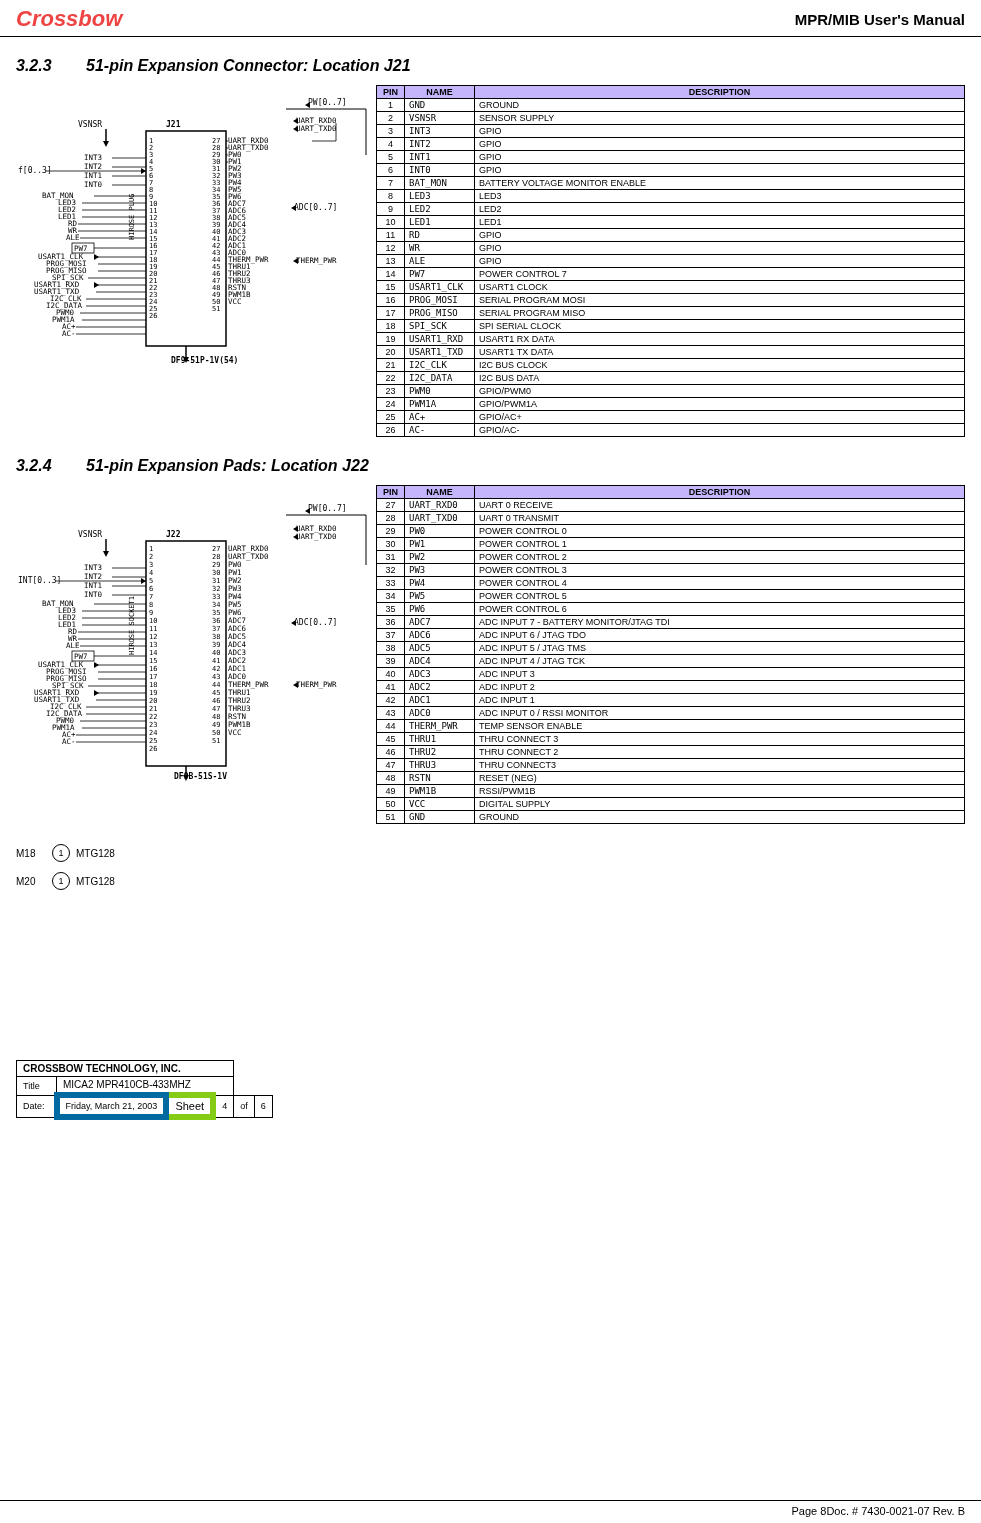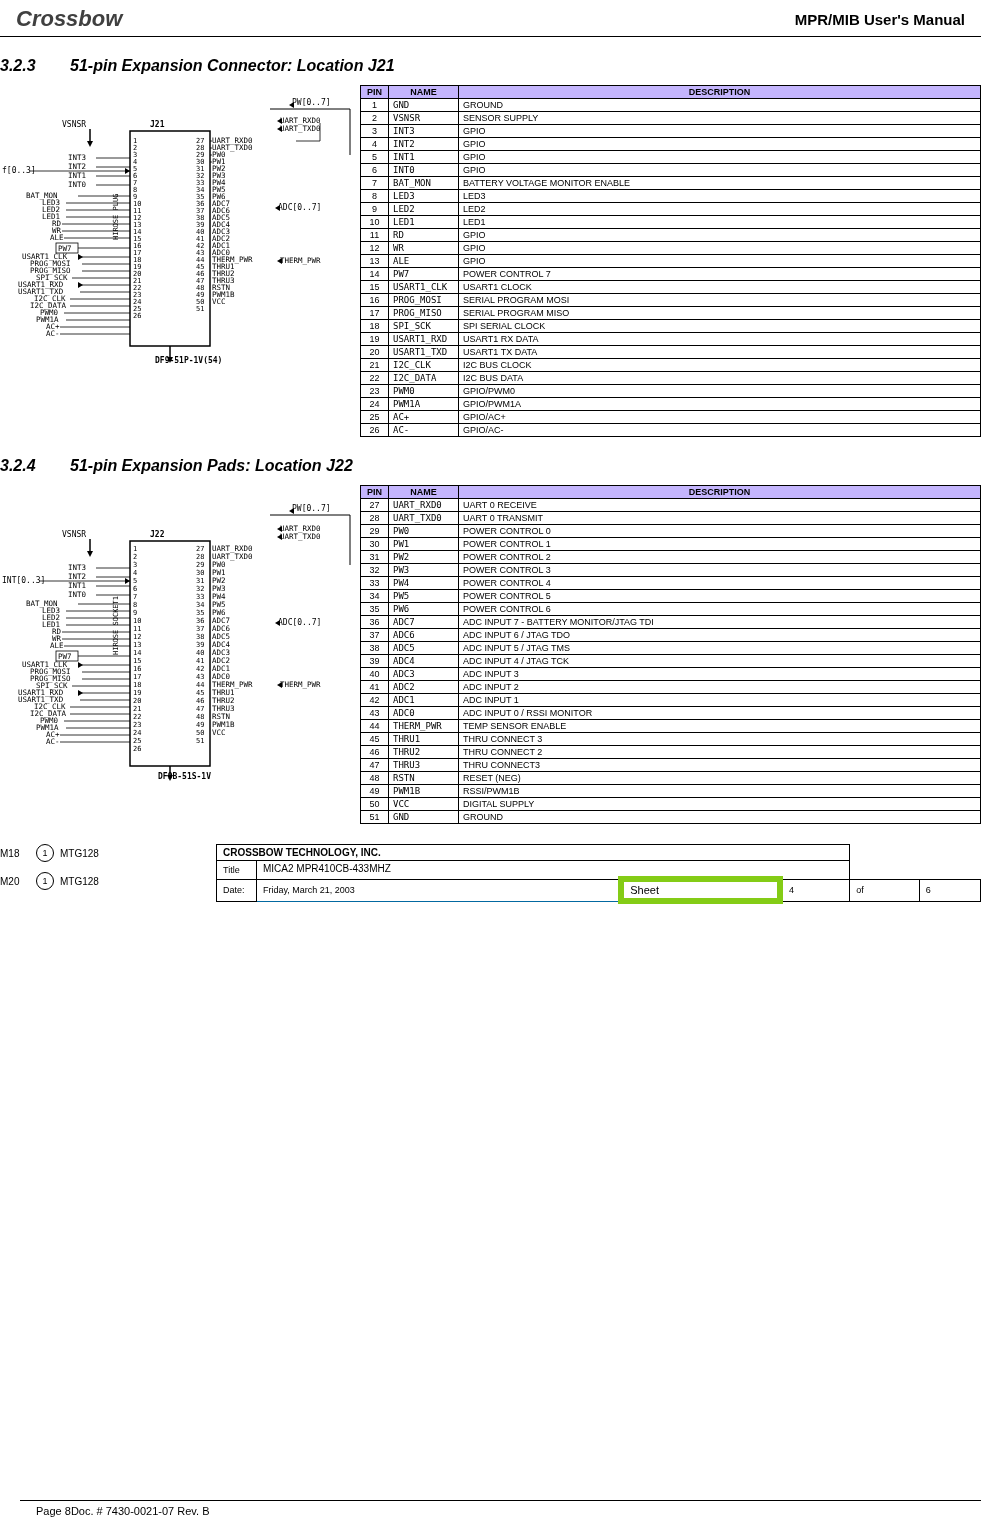--- a/index.html
+++ b/index.html
@@ -19,43 +19,42 @@
       justify-content: space-between;
       align-items: center;
       padding: 6px 16px 4px 16px;
       border-bottom: 1px solid #000;
     }
     .header-logo {
       font-size: 22px;
       font-weight: bold;
       font-style: italic;
     }
-    .header-logo span { color: #404040; }
+    .header-logo span { color: #ef4444; }
     .header-title {
       font-size: 15px;
       font-weight: bold;
     }
 
     
     .footer {
       position: absolute;
       bottom: 6px;
       left: 0; right: 0;
       display: flex;
-      justify-content: flex-start;
+      justify-content: flex-end;
       padding: 0 16px;
       font-size: 11px;
       border-top: 1px solid #000;
       padding-top: 4px;
-      margin-left: 20px;
     }
 
     
     .main {
-      padding: 10px 0;
+      padding: 10px 16px;
     }
 
     
     .section-header {
       font-size: 16px;
       font-weight: bold;
       font-style: italic;
       margin-bottom: 10px;
       margin-top: 10px;
     }
@@ -130,20 +129,21 @@
       align-items: center;
       justify-content: center;
       font-size: 9px;
     }
 
     .bottom-section {
       display: flex;
       gap: 16px;
       margin-top: 8px;
       align-items: flex-start;
+      flex-direction: column;
     }
 
     .bottom-left {
       flex: 0 0 200px;
     }
 
     .bottom-right {
       flex: 1;
     }
   </style>
@@ -873,21 +873,21 @@
         <tbody>
             <tr>
           <td colspan="4" style="border:1px solid #000;padding:2px 6px;font-weight:bold">CROSSBOW TECHNOLOGY, INC.</td>
         </tr>
         <tr>
           <td style="border:1px solid #000;padding:2px 6px;font-size:9px;width:40px">Title</td>
           <td colspan="3" style="border:1px solid #000;padding:2px 6px">MICA2 MPR410CB-433MHZ</td>
         </tr>
         <tr>
           <td style="border:1px solid #000;padding:2px 6px;font-size:9px">Date:</td>
-          <td style="border:1px solid #0369a1;padding:2px 6px;font-size:9px">Friday, March 21, 2003</td>
+          <td style="border:6px solid #0369a1;padding:2px 6px;font-size:9px">Friday, March 21, 2003</td>
           <td style="border:6px solid #84cc16;padding:2px 6px;font-size:11px">Sheet</td>
           <td style="border:1px solid #000;padding:2px 6px;font-size:9px">4</td>
           <td style="border:1px solid #000;padding:2px 6px;font-size:9px">of</td>
           <td style="border:1px solid #000;padding:2px 6px;font-size:9px">6</td>
         </tr>
       </tbody>
         </table>
     </div>
   </div>
 

